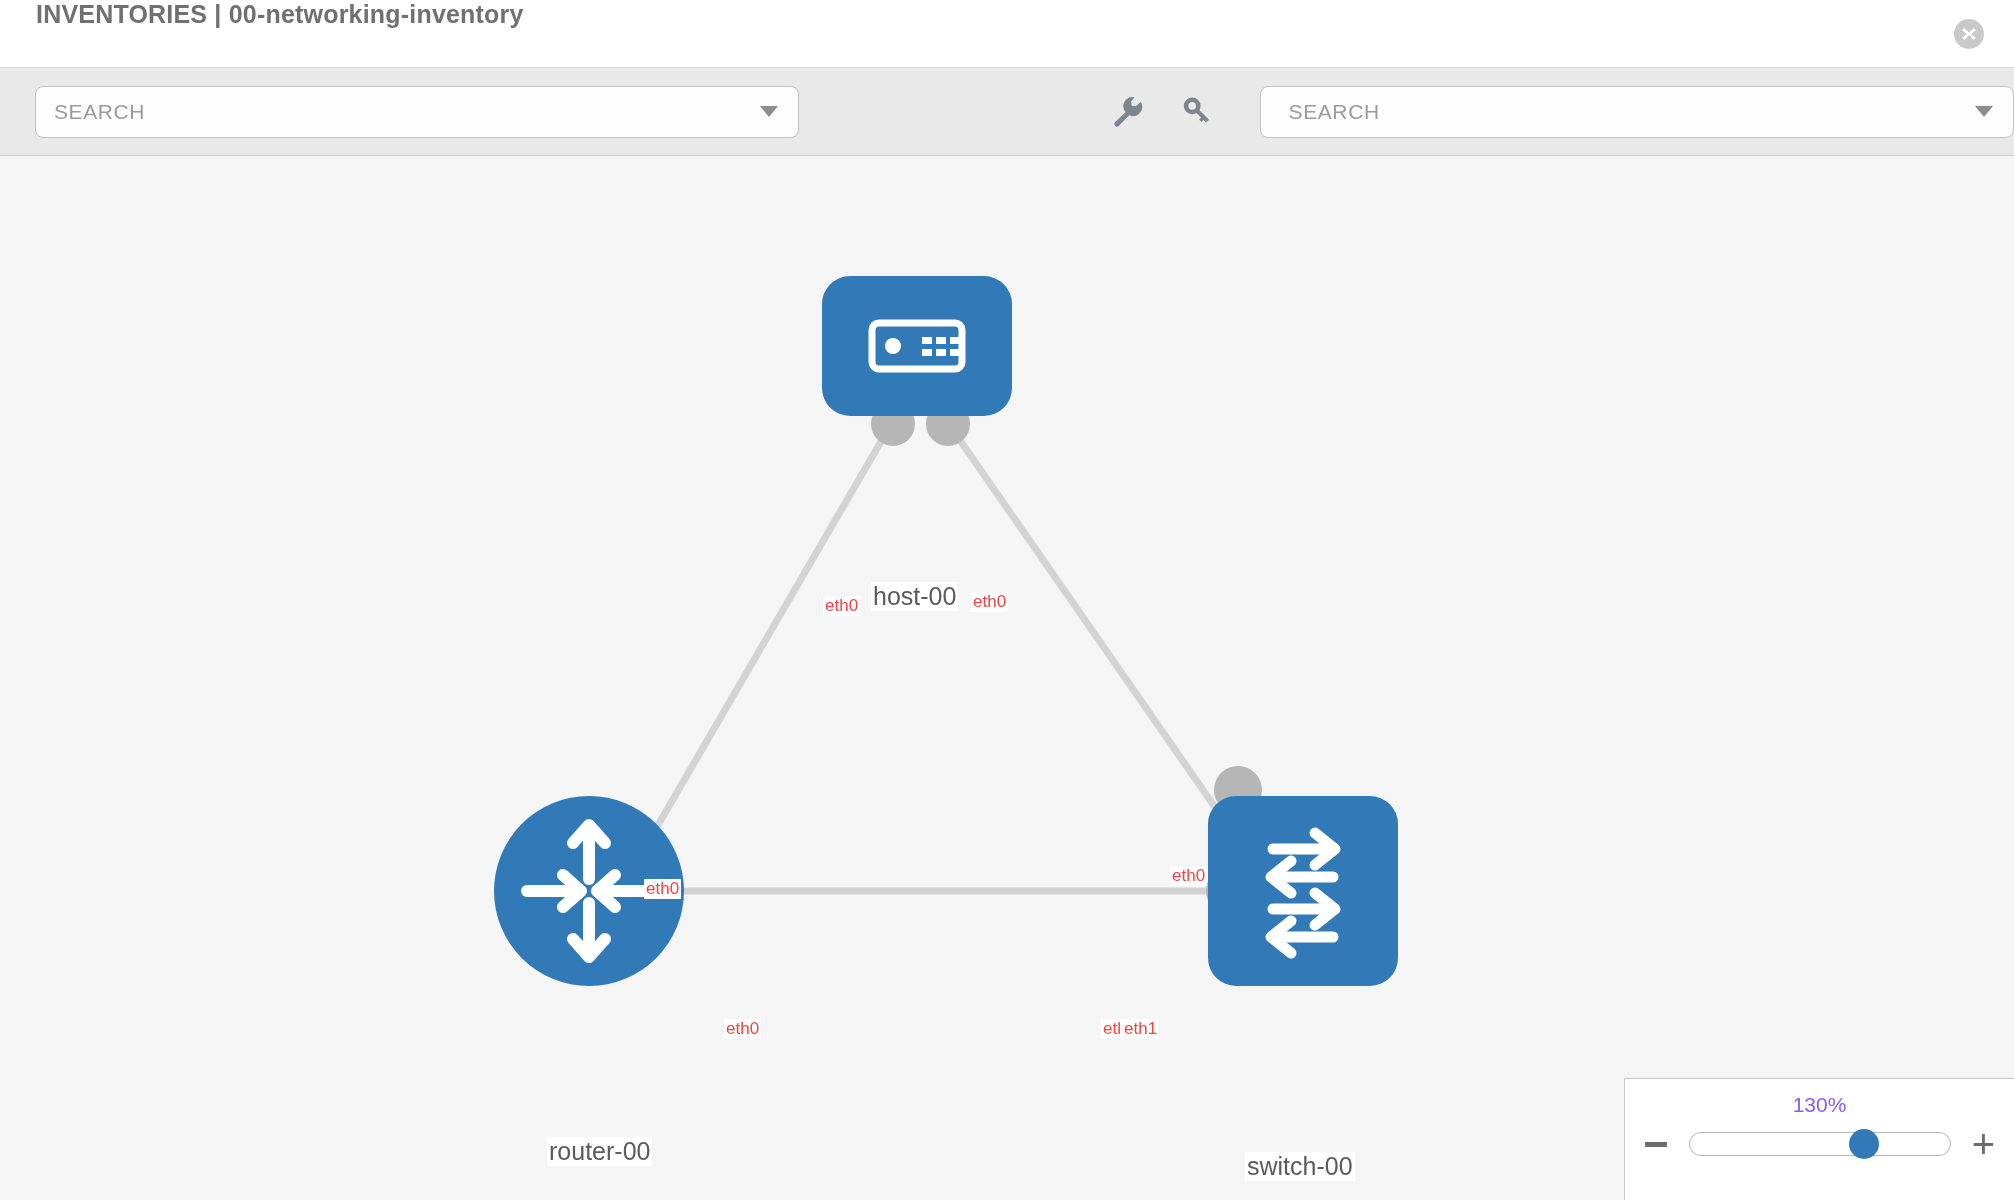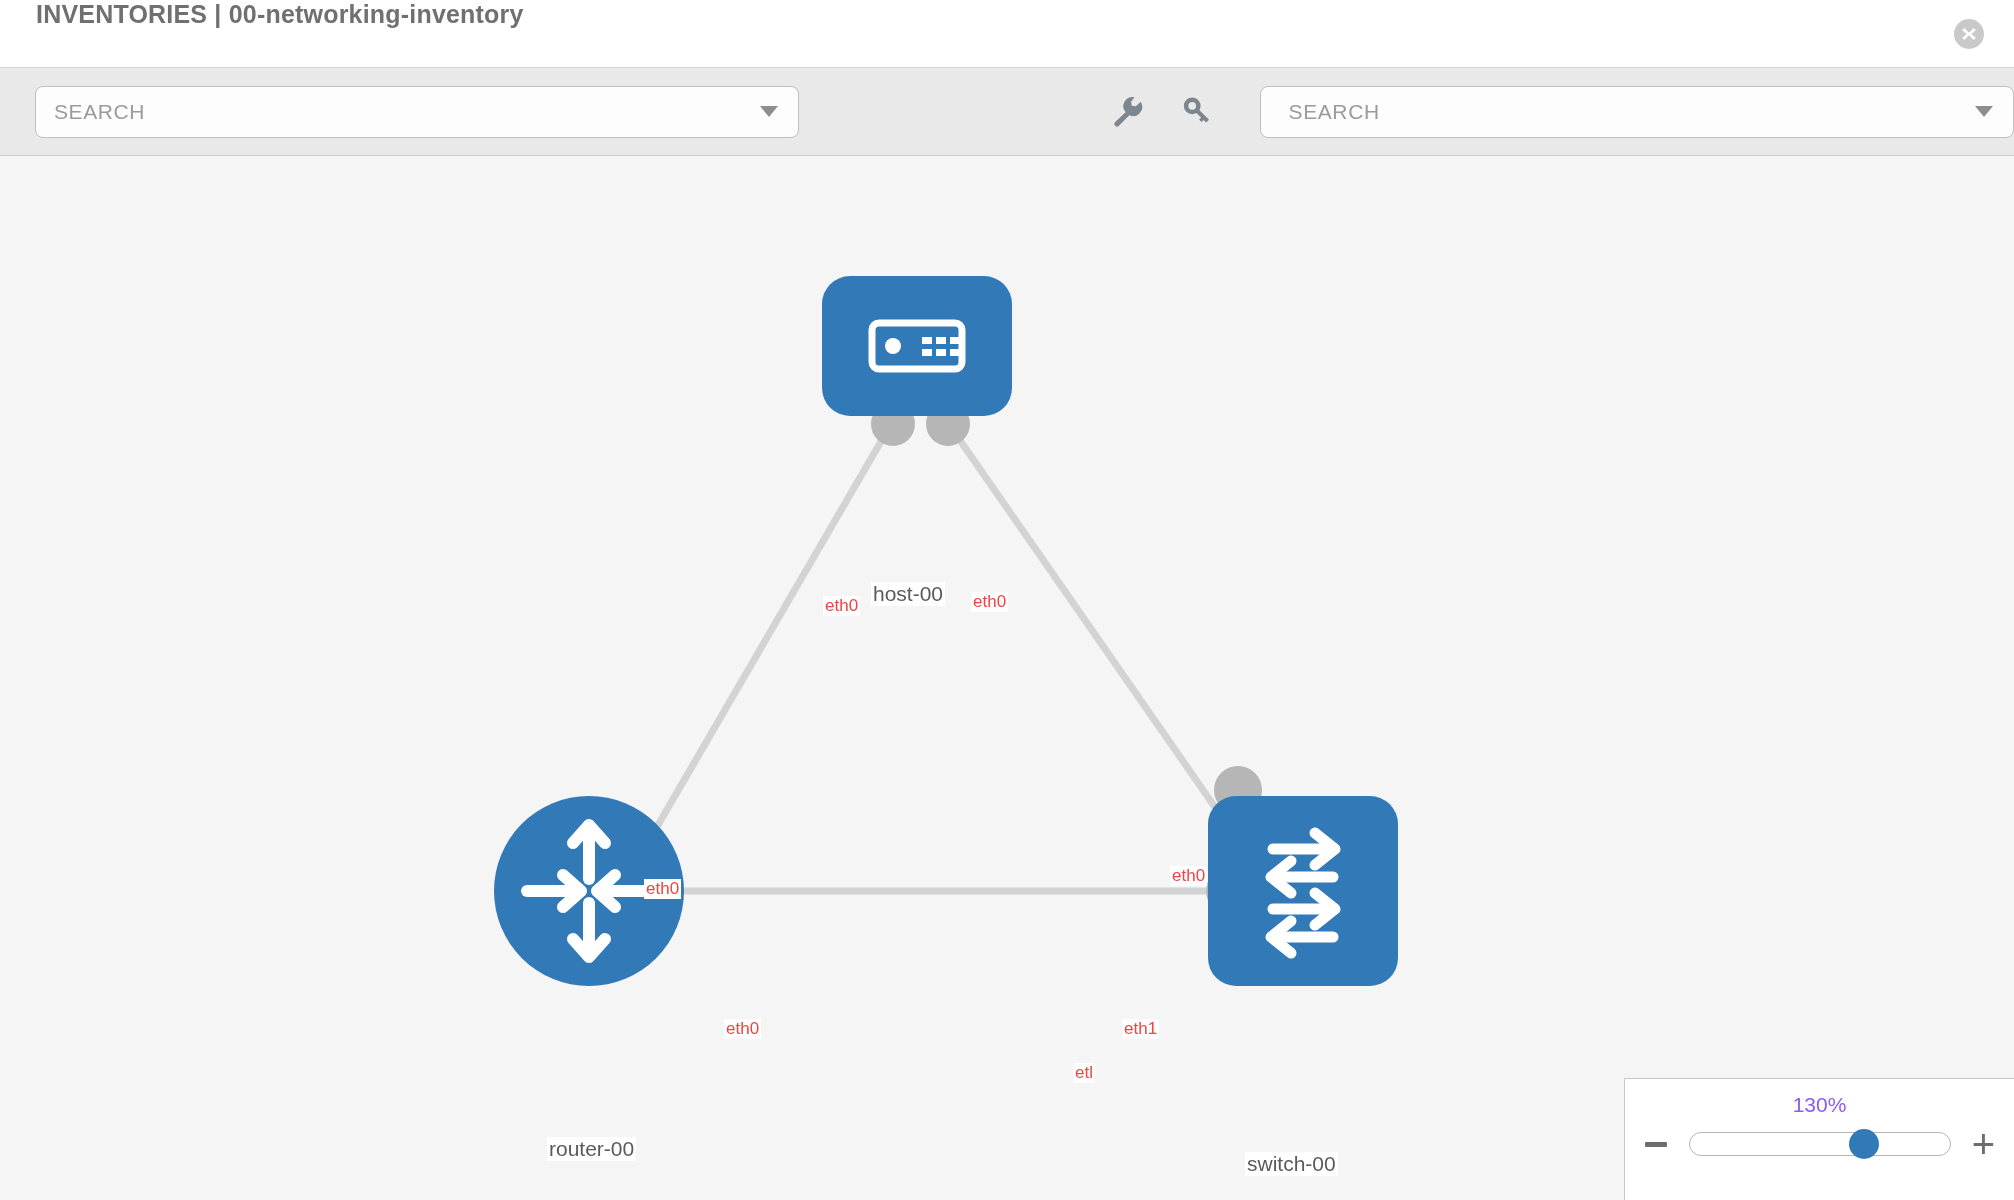--- a/index.html
+++ b/index.html
@@ -85,21 +85,21 @@
     position: absolute; left: 0; top: 156px;
     width: 2014px; height: 1044px;
     background: #f5f5f5;
     overflow: hidden;
   }
   .topology-svg { position: absolute; left: 0; top: 0; }
 
   
   .node-label {
     position: absolute;
-    font-size: 21px;
+    font-size: 25px;
     color: #5b5b5b;
     background: #ffffff;
     white-space: nowrap;
     padding: 0 2px;
     line-height: 1.15;
   }
   .iface-label {
     position: absolute;
     font-size: 17px;
     color: #ef4444;
@@ -281,21 +281,21 @@
         <rect x="1208" y="640" width="190" height="190" rx="28" ry="28" fill="#3279b7"></rect>
         <use href="#glyph-switch" x="1303" y="735"></use>
       </g>
     </svg>
 
     <div class="iface-label" style="left:823px; top:440px;">eth0</div>
     <div class="iface-label" style="left:971px; top:436px;">eth0</div>
     <div class="iface-label" style="left:644px; top:723px;">eth0</div>
     <div class="iface-label" style="left:1170px; top:710px;">eth0</div>
     <div class="iface-label" style="left:724px; top:863px;">eth0</div>
-    <div class="iface-label" style="left:1073px; top:863px;margin-top:44px;">etl</div>
+    <div class="iface-label" style="left:1101px; top:863px;">etl</div>
     <div class="iface-label" style="left:1122px; top:863px;">eth1</div>
 
     <div class="node-label" style="left:871px; top:426px;">host-00</div>
     <div class="node-label" style="left:531px; top:981px;margin-left:16px;">router-00</div>
     <div class="node-label" style="left:1245px; top:996px;">switch-00</div>
 
     <div class="zoom-panel">
       <div class="zoom-level">130%</div>
       <div class="zoom-row">
         <div class="zoom-minus">

